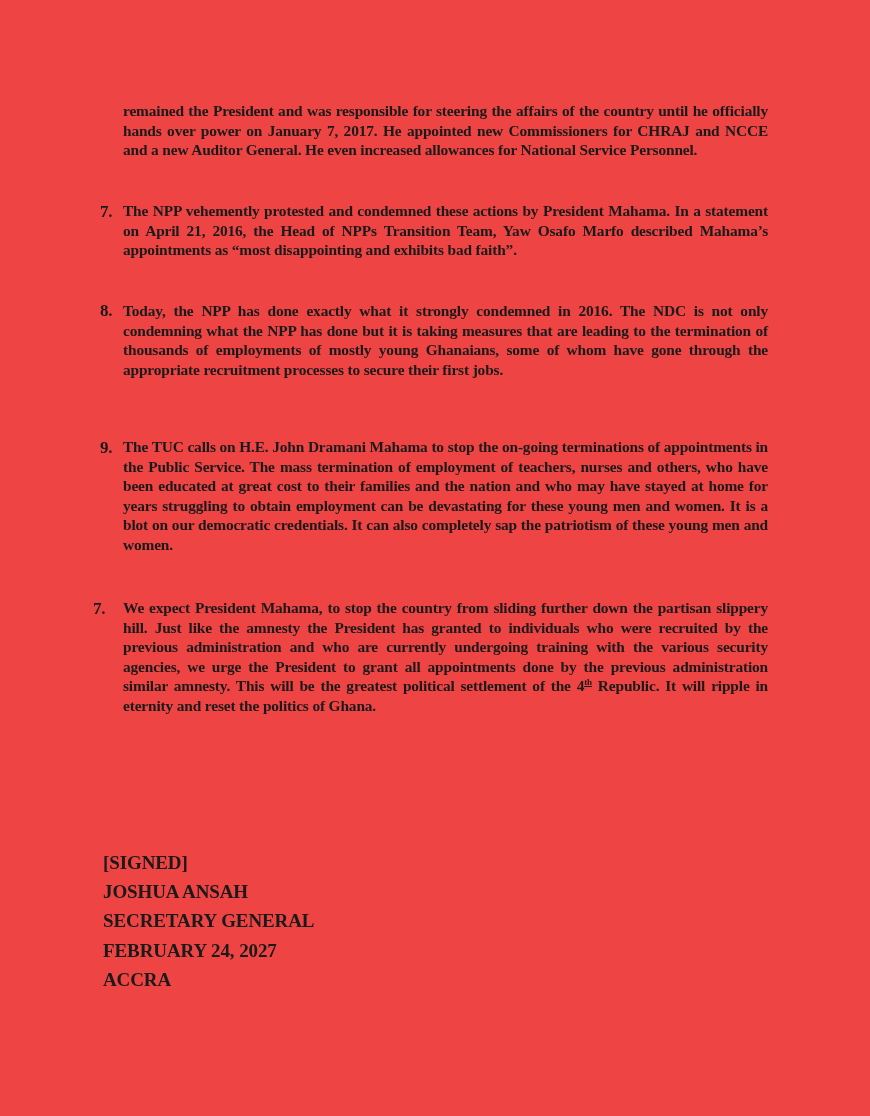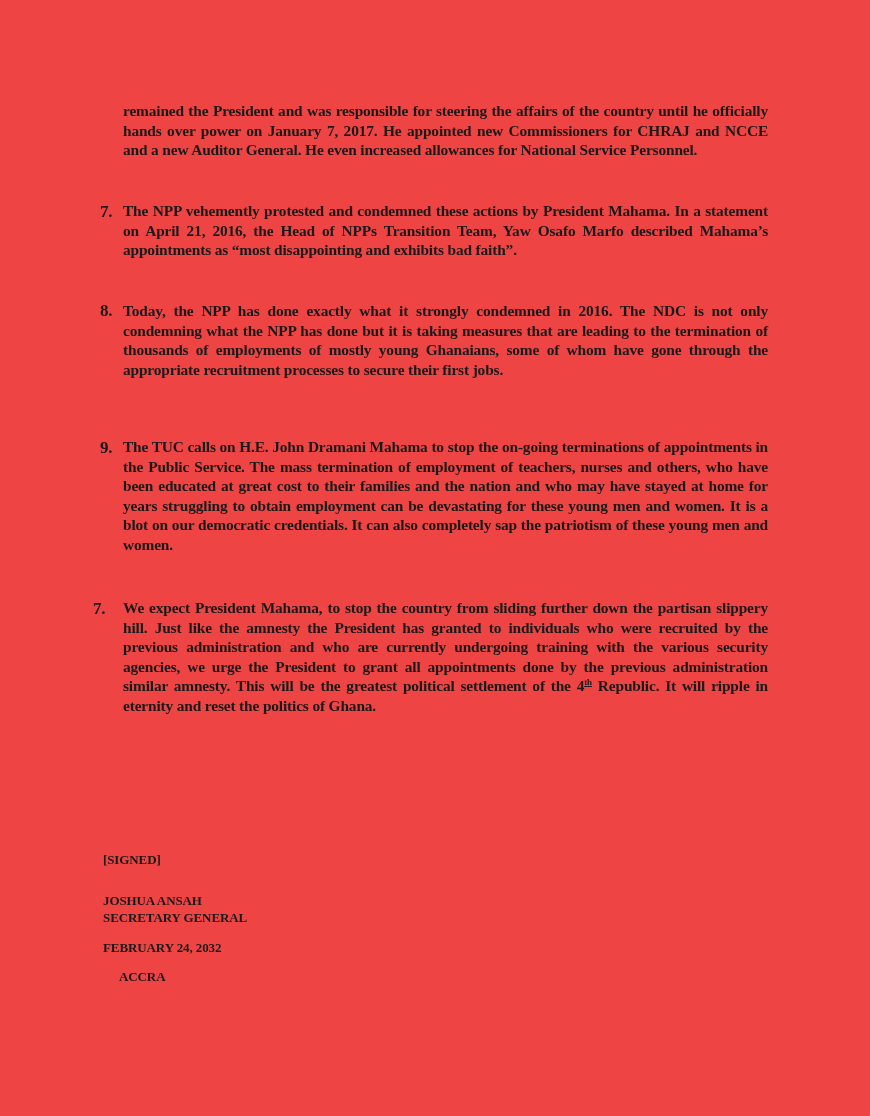--- a/index.html
+++ b/index.html
@@ -49,29 +49,29 @@
     #p-7 .num  { left: -23px; top: 1px; }
     #p-8 .num  { left: -23px; top: 0px; }
     #p-9 .num  { left: -23px; top: 1px; }
     #p-10 .num { left: -30px; top: 1px; }
 
     sup { font-size: 9px; line-height: 0; vertical-align: super; text-decoration: underline; }
 
     .sig {
       position: absolute;
       left: 103px;
-      font-size: 13px;
+      font-size: 19px;
       font-weight: bold;
       letter-spacing: -0.1px;
     }
     #sig-signed { top: 852px; }
-    #sig-name   { top: 881px; margin-top: 12px; }
+    #sig-name   { top: 881px; }
     #sig-title  { top: 910px; text-align: center; }
     #sig-date   { top: 940px; }
-    #sig-place  { top: 969px; margin-left: 16px; }
+    #sig-place  { top: 969px; }
   </style>
 </head>
 <body>
 
 <div class="page">
 
   <div class="para last-line-left" id="p-cont">
     <span class="txt">remained the President and was responsible for steering the affairs of the country until he officially hands over power on January 7, 2017. He appointed new Commissioners for CHRAJ and NCCE and a new Auditor General. He even increased allowances for National Service Personnel.</span>
   </div>
 
@@ -91,16 +91,16 @@
   </div>
 
   <div class="para last-line-left" id="p-10">
     <span class="num">7.</span>
     <span class="txt"><span>We expect President Mahama, to stop the country from sliding further down the partisan slippery hill. Just like the amnesty the President has granted to individuals who were recruited by the previous administration and who are currently undergoing training with the various security agencies, we urge the President to grant all appointments done by the previous administration similar amnesty. This will be the greatest political settlement of the 4</span><sup>th</sup><span> Republic. It will ripple in eternity and reset the politics of Ghana.</span></span>
   </div>
 
   <div class="sig" id="sig-signed">[SIGNED]</div>
   <div class="sig" id="sig-name">JOSHUA ANSAH</div>
   <div class="sig" id="sig-title">SECRETARY GENERAL</div>
-  <div class="sig" id="sig-date">FEBRUARY 24, 2032</div>
+  <div class="sig" id="sig-date">FEBRUARY 24, 2027</div>
   <div class="sig" id="sig-place">ACCRA</div>
 
 </div>
 
 </body></html>

